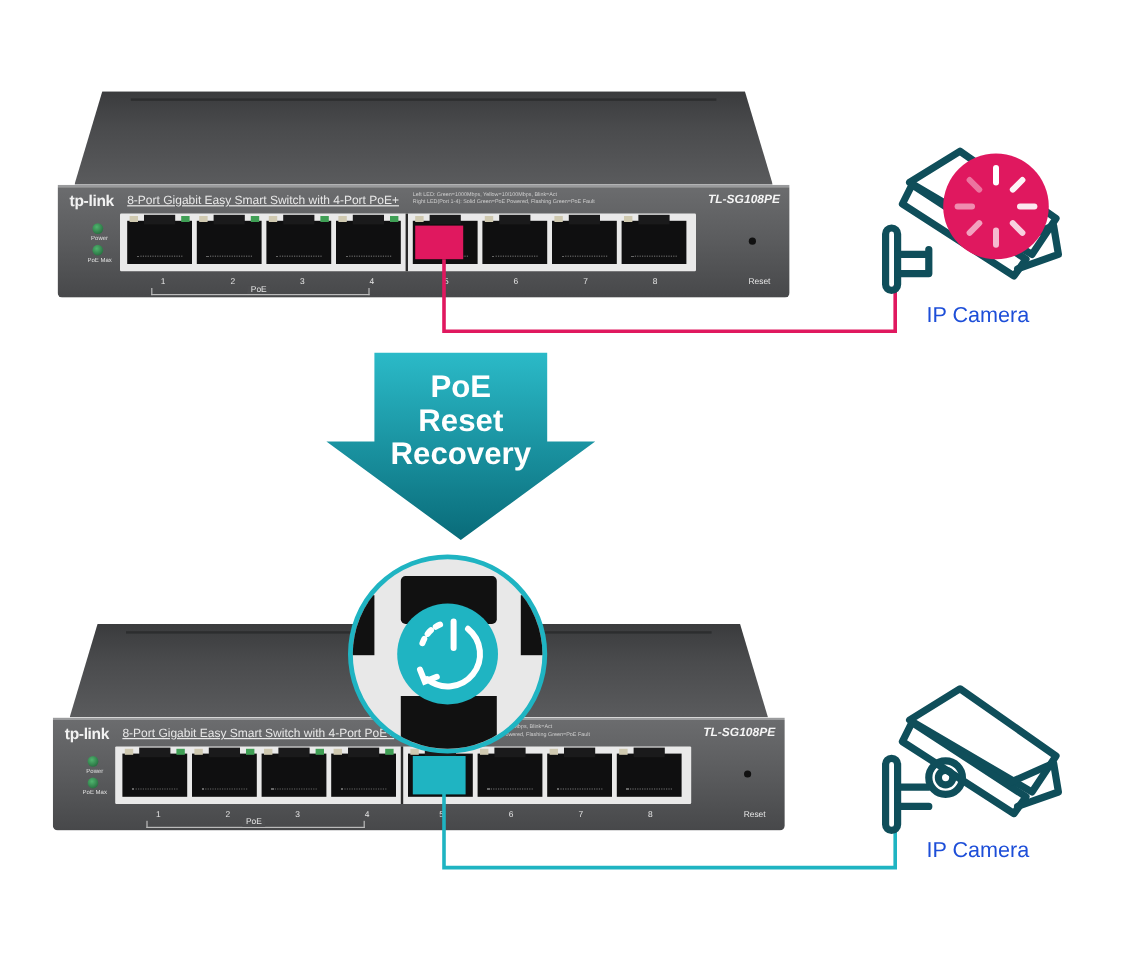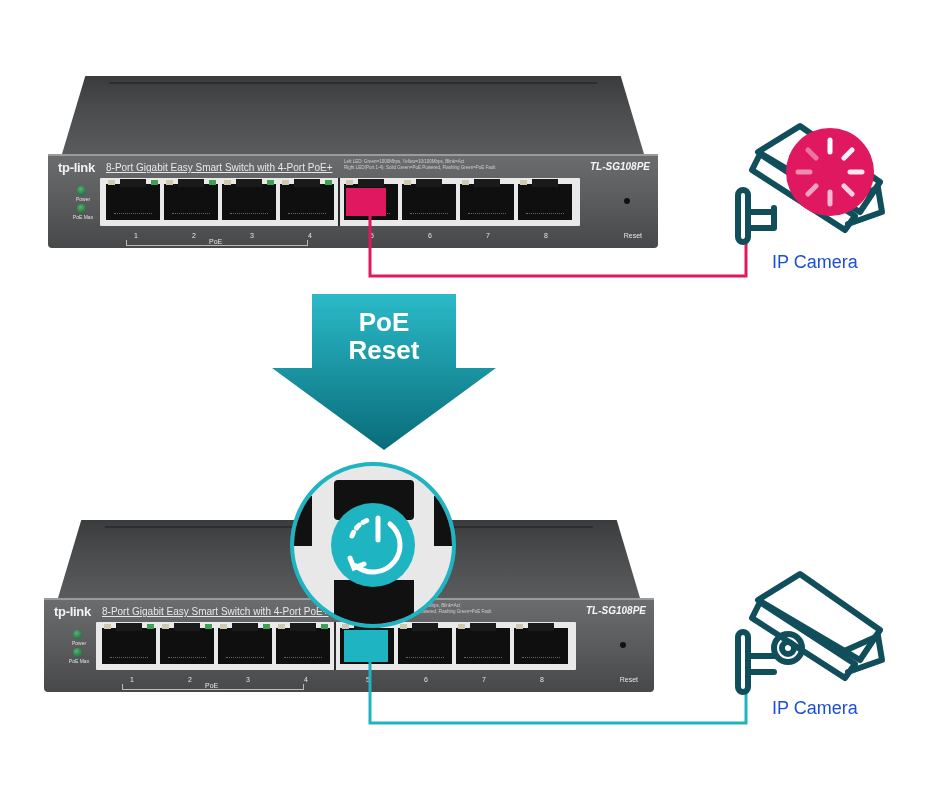--- a/index.html
+++ b/index.html
@@ -159,20 +159,21 @@
       <linearGradient id="ag" x1="0" y1="0" x2="0" y2="1">
         <stop offset="0" stop-color="#2bbac8"></stop>
         <stop offset="1" stop-color="#096b79"></stop>
       </linearGradient>
     </defs>
     <path d="M42 2 L186 2 L186 76 L226 76 L114 158 L2 76 L42 76 Z" fill="url(#ag)"></path>
   </svg>
   <div class="arrow-text">
     <div>PoE</div>
     <div>Reset</div>
+    <div>Recovery</div>
   </div>
 </div>
 
 <div class="switch" style="left:44px;top:520px;">
   <div class="top">
       <div class="seam"></div>
     </div>
   <div class="front">
     <span class="brand">tp-link</span>
     <span class="subtitle">8-Port Gigabit Easy Smart Switch with 4-Port PoE+</span>

